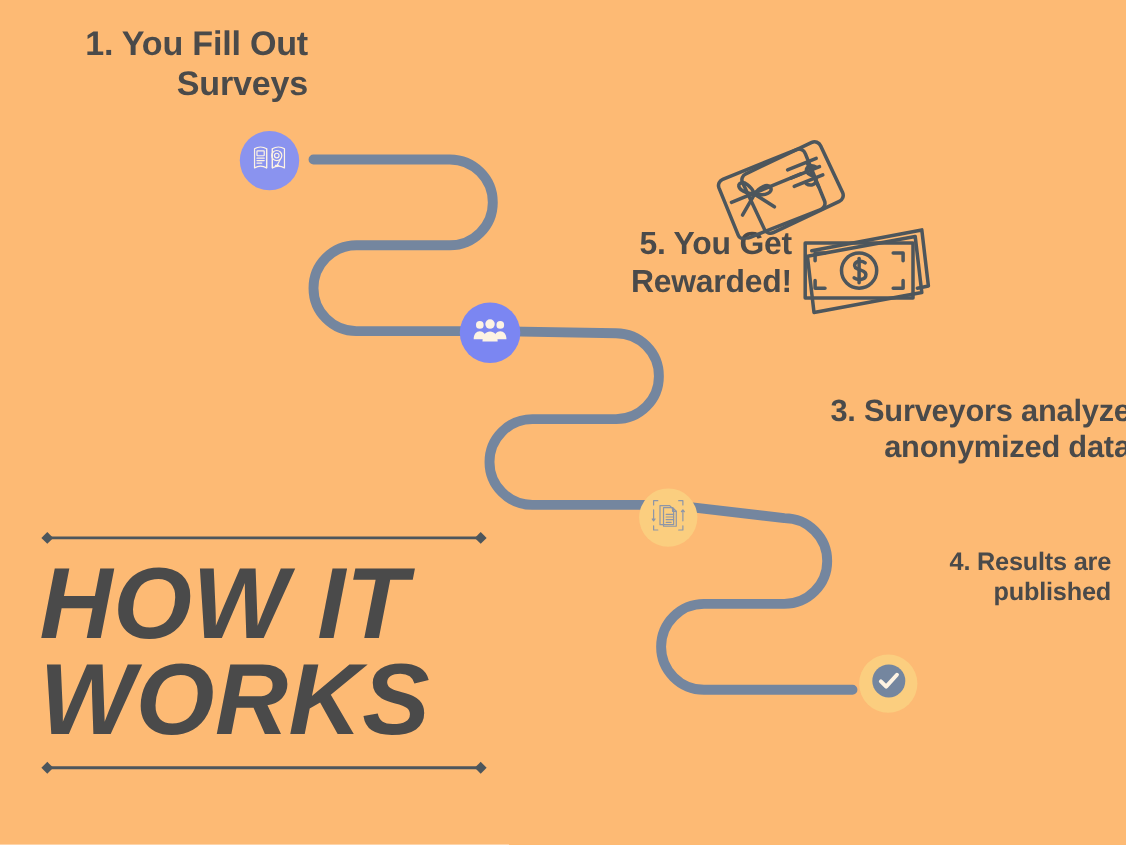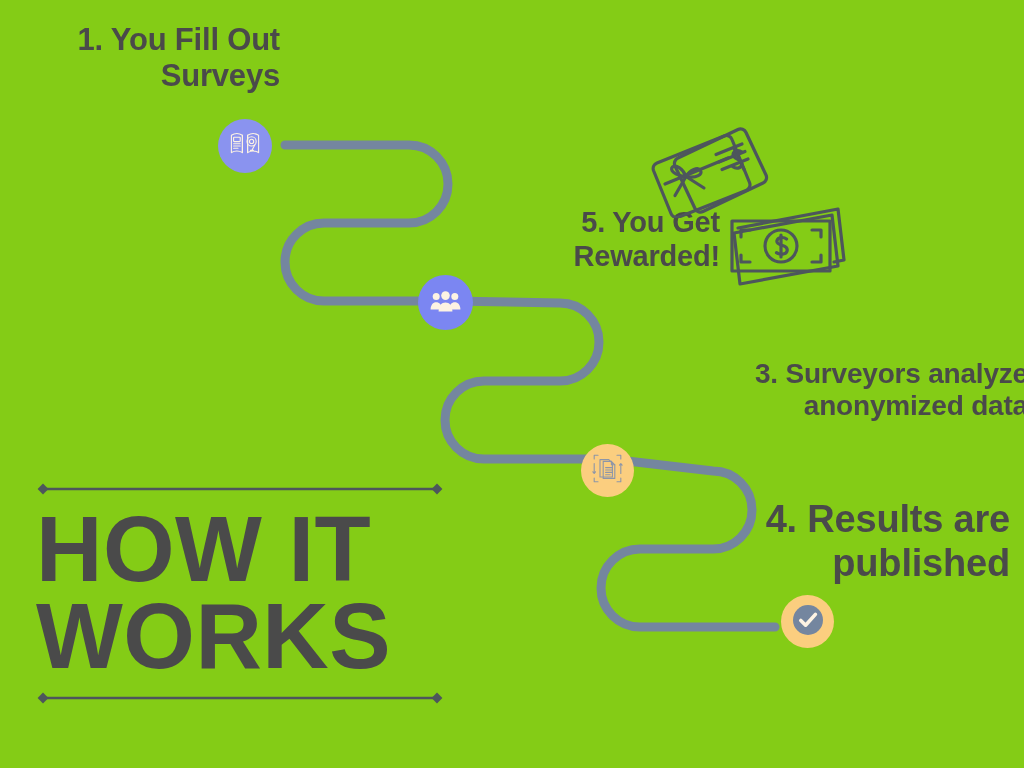--- a/index.html
+++ b/index.html
@@ -5,21 +5,21 @@
 <style>
   html, body {
     margin: 0;
     padding: 0;
     background: #ffffff;
   }
   #canvas {
     position: relative;
     width: 1024px;
     height: 768px;
-    background: #84cc16;
+    background: #fdba74;
     overflow: hidden;
     font-family: "Liberation Sans", sans-serif;
   }
 
   
   #path-svg {
     position: absolute;
     left: 0;
     top: 0;
     width: 1024px;
@@ -52,21 +52,21 @@
   #step-3-heading {
     left: 636px;
     top: 358px;
     width: 392px;
     font-size: 28px;
   }
   #step-4-heading {
     left: 740px;
     top: 497px;
     width: 270px;
-    font-size: 38px;
+    font-size: 23px;
   }
 
   
   .step-marker {
     position: absolute;
     border-radius: 50%;
     display: flex;
     align-items: center;
     justify-content: center;
   }
@@ -105,20 +105,21 @@
   .title-rule svg { display: block; }
   #title-text {
     color: #4a4a4a;
     font-weight: 700;
     font-size: 92px;
     line-height: 0.95;
     letter-spacing: 0.5px;
     text-align: left;
     margin: 10px 0 10px 2px;
     white-space: pre-line;
+    font-style: italic;
   }
 </style>
 </head>
 <body>
 
 <div id="canvas">
 
   <svg id="path-svg" viewBox="0 0 1024 768" xmlns="http://www.w3.org/2000/svg">
     <path d="M 285 145
              L 409 145

